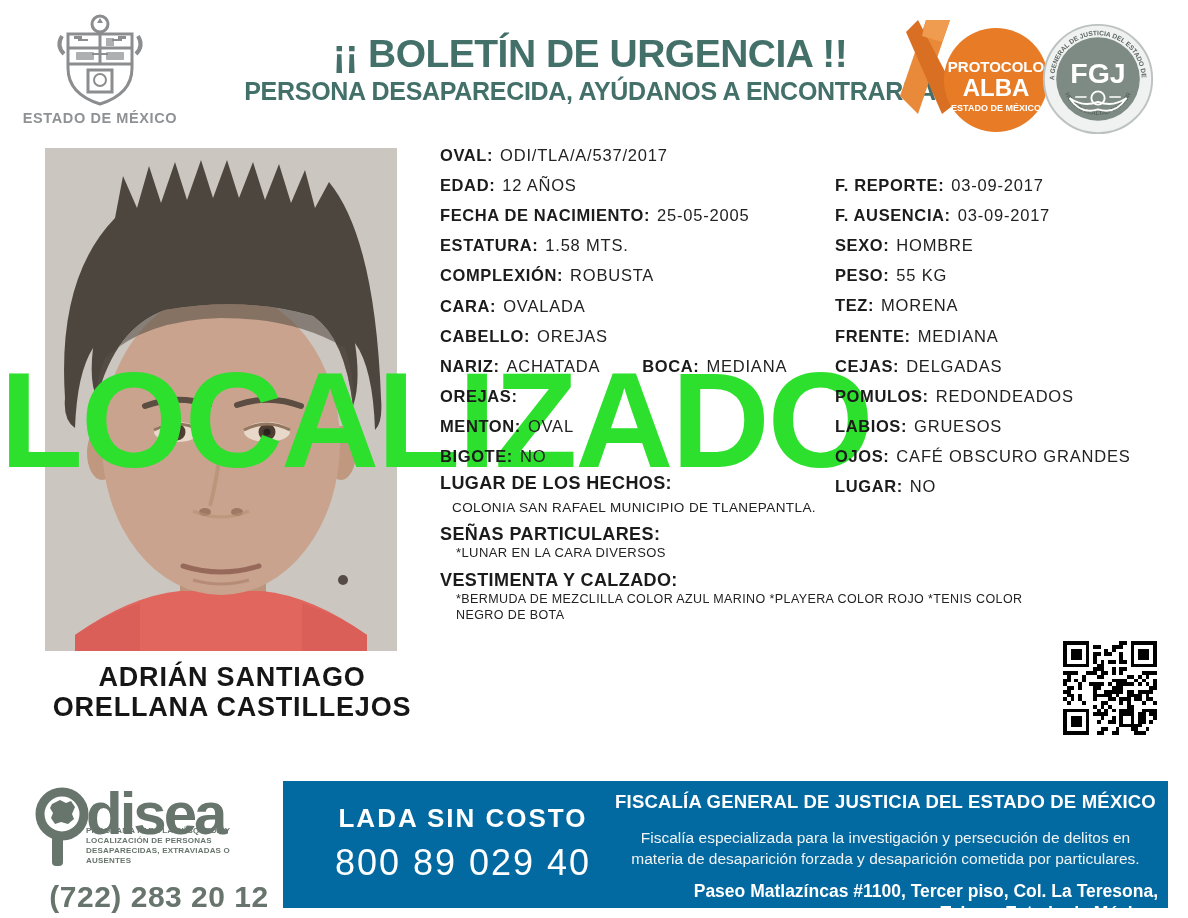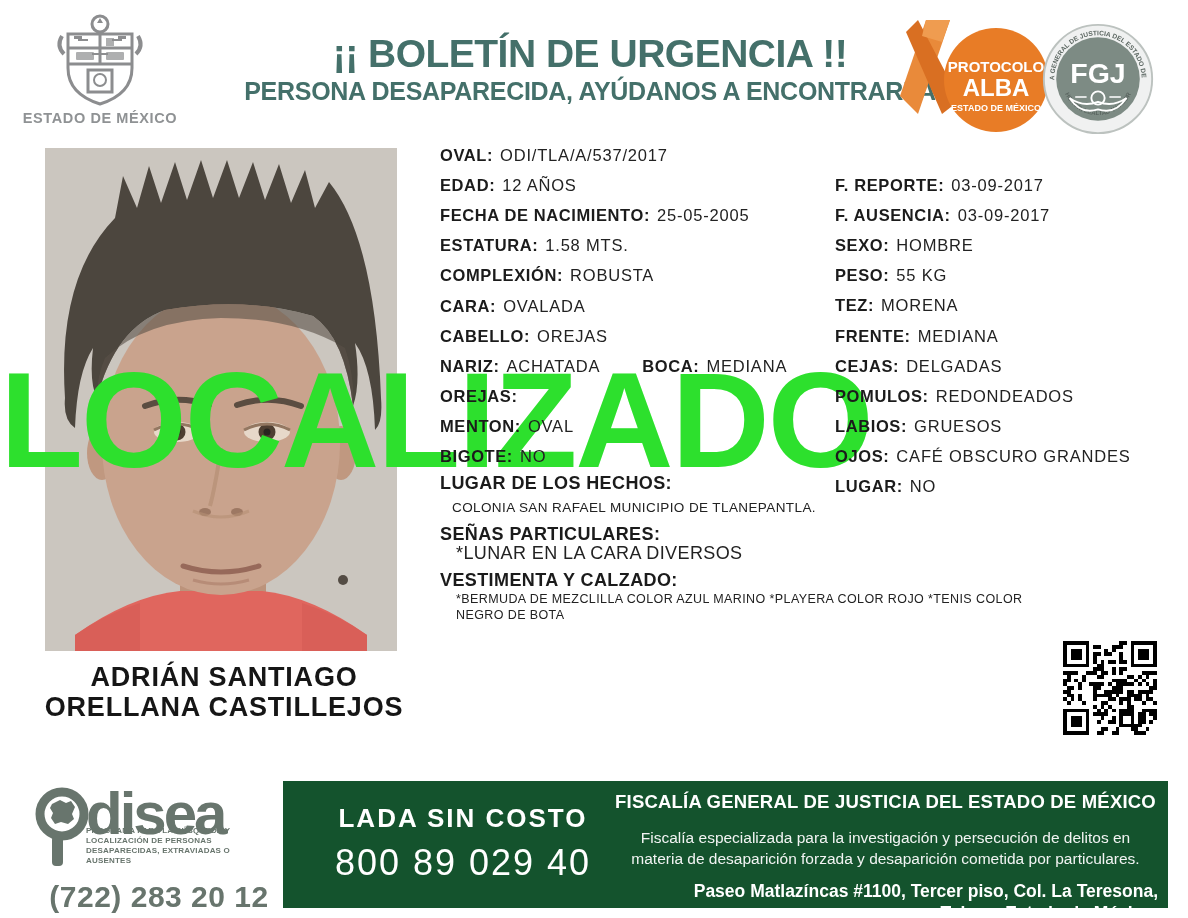--- a/index.html
+++ b/index.html
@@ -28,25 +28,25 @@
   .details { position:absolute; z-index:10; }
   .col-left  { left:440px; top:140px; }
   .col-right { left:835px; top:170px; }
   .f-row { height:30.2px; display:flex; align-items:center; white-space:pre; font-size:16.5px; color:#1b1b1b; }
   .f-label { font-weight:bold; letter-spacing:0.6px; margin-right:7px; }
   .f-value { font-weight:normal; letter-spacing:0.8px; color:#222; }
   .f-label2 { font-weight:bold; letter-spacing:0.6px; margin-left:42px; margin-right:7px; }
   .sec-label { position:absolute; z-index:10; font-weight:bold; font-size:18px; letter-spacing:0.4px; color:#1b1b1b; }
   .sec-value { position:absolute; z-index:10; font-size:13px; letter-spacing:0.4px; color:#222; line-height:16px; }
   
-  .name { position:absolute; left:14px; top:662px; width:420px; z-index:10; text-align:center;
+  .name { position:absolute; left:22px; top:662px; width:420px; z-index:10; text-align:center;
     font-size:27px; line-height:30px; font-weight:bold; color:#161616; letter-spacing:0.8px; }
   .qr { position:absolute; left:1063px; top:640px; width:94px; height:96px; z-index:10; }
   
-  .bar { position:absolute; left:283px; top:781px; width:885px; height:127px; background:#14532d; }
+  .bar { position:absolute; left:283px; top:781px; width:885px; height:127px; background:#0369a1; }
   .lada { position:absolute; left:25px; top:22px; width:310px; text-align:center; color:#fff; }
   .lada-label { font-size:26px; font-weight:bold; letter-spacing:2px; }
   .lada-number { font-size:36px; font-weight:normal; letter-spacing:2px; margin-top:8px; }
   .fisc { position:absolute; left:330px; top:10px; width:545px; color:#fff; }
   .fisc-title { font-size:18.5px; font-weight:bold; text-align:center; letter-spacing:0.2px; }
   .fisc-desc { font-size:15.5px; text-align:center; line-height:21px; margin-top:14px; color:#f2f4f3; }
   .fisc-addr { font-size:17.5px; font-weight:bold; text-align:right; line-height:22px; margin-top:11px; }
   .odisea { position:absolute; left:28px; top:786px; width:250px; height:125px; }
   .odisea-top { display:flex; align-items:flex-start; }
   .odisea-brand { font-size:60px; line-height:56px; font-weight:bold; color:#68756d; letter-spacing:-3px; margin-left:-4px; }
@@ -181,21 +181,21 @@
     <div class="f-row"><span class="f-label">POMULOS:</span><span class="f-value">REDONDEADOS</span></div>
     <div class="f-row"><span class="f-label">LABIOS:</span><span class="f-value">GRUESOS</span></div>
     <div class="f-row"><span class="f-label">OJOS:</span><span class="f-value">CAFÉ OBSCURO GRANDES</span></div>
     <div class="f-row"><span class="f-label">LUGAR:</span><span class="f-value">NO</span></div>
   </div>
 
   <div class="sec-label" style="left:440px; top:473px;">LUGAR DE LOS HECHOS:</div>
   <div class="sec-value" style="left:452px; top:500px; font-size:13.5px;">COLONIA SAN RAFAEL MUNICIPIO DE TLANEPANTLA.</div>
 
   <div class="sec-label" style="left:440px; top:524px; font-size:18px;">SEÑAS PARTICULARES:</div>
-  <div class="sec-value" style="left:456px; top:545px; font-size:18px;">*LUNAR EN LA CARA  DIVERSOS</div>
+  <div class="sec-value" style="left:456px; top:545px; font-size:13px;">*LUNAR EN LA CARA  DIVERSOS</div>
 
   <div class="sec-label" style="left:440px; top:570px; font-size:18px;">VESTIMENTA Y CALZADO:</div>
   <div class="sec-value" style="left:456px; top:591px; width:570px; font-size:12.5px;">*BERMUDA DE MEZCLILLA COLOR AZUL MARINO *PLAYERA COLOR ROJO *TENIS COLOR NEGRO DE BOTA</div>
 
   <div class="name">
     <div>ADRIÁN SANTIAGO</div>
     <div>ORELLANA CASTILLEJOS</div>
   </div>
 
   <svg class="qr" viewBox="0 0 25 25" shape-rendering="crispEdges">

